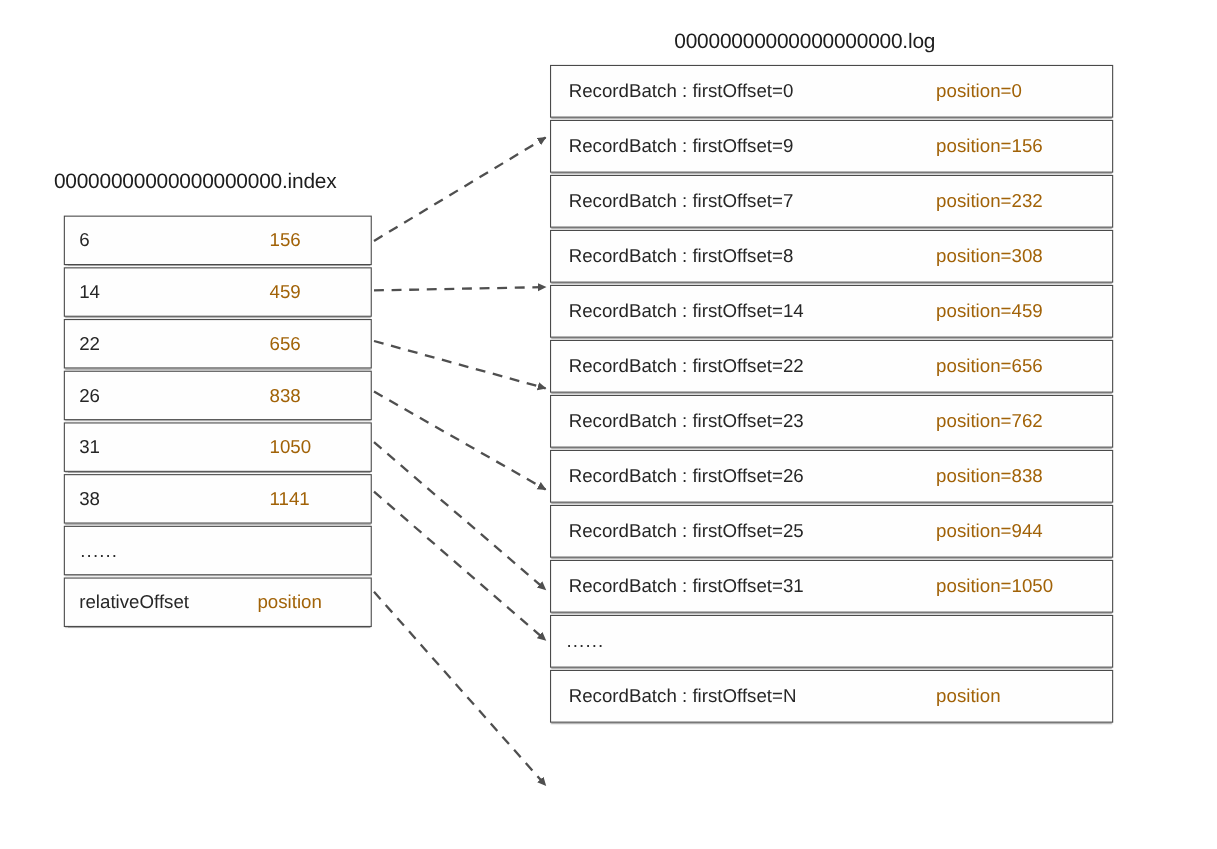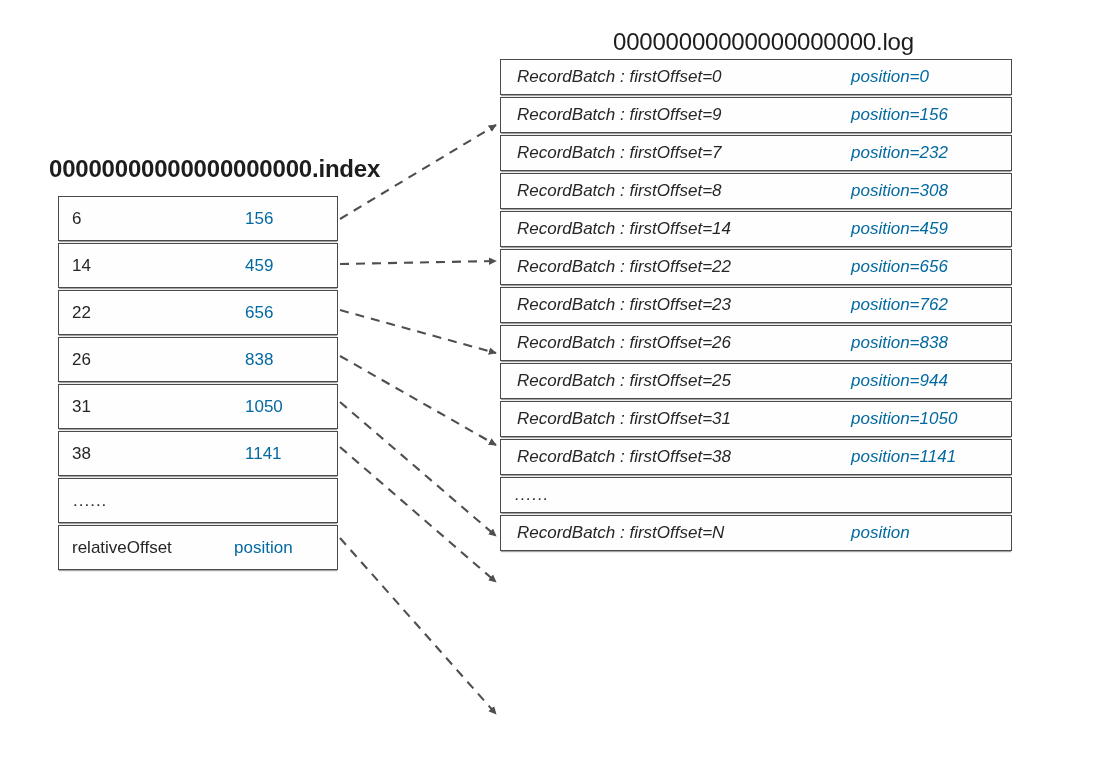--- a/index.html
+++ b/index.html
@@ -17,26 +17,26 @@
   }
 
   .canvas {
     position: absolute;
     inset: 0;
   }
 
   
   .file-title {
     position: absolute;
-    font-size: 24px;
+    font-size: 19px;
     letter-spacing: -0.2px;
     color: #1d1d1d;
     white-space: nowrap;
   }
-  #index-title { left: 49px; top: 155px; font-weight: bold; }
+  #index-title { left: 49px; top: 155px; }
   #log-title   { left: 613px; top: 28px; }
 
   
   .table {
     position: absolute;
     display: flex;
     flex-direction: column;
   }
 
   #index-table {
@@ -54,30 +54,30 @@
     box-sizing: border-box;
     border: 1.6px solid #4a4a4a;
     background: #fefefe;
     display: flex;
     align-items: center;
     position: relative;
     margin-bottom: 2px;
     box-shadow: 0 2px 1px -1px rgba(90,90,90,0.55);
   }
   #index-table .row { height: 45px; }
-  #log-table .row   { height: 36px; font-style: italic; }
+  #log-table .row   { height: 48px; }
 
   .cell-left {
     font-size: 17px;
     color: #262626;
     white-space: nowrap;
   }
   .cell-right {
     font-size: 17px;
-    color: #0369a1;
+    color: #a16207;
     white-space: nowrap;
     position: absolute;
   }
 
   
   #index-table .cell-left  { padding-left: 13px; }
   #index-table .cell-right { left: 186px; }
   #index-table .row.header-row .cell-right { left: 175px; }
 
   
@@ -196,24 +196,20 @@
     <div class="row">
       <span class="cell-left">RecordBatch : firstOffset=25</span>
       <span class="cell-right">position=944</span>
     </div>
 
     <div class="row">
       <span class="cell-left">RecordBatch : firstOffset=31</span>
       <span class="cell-right">position=1050</span>
     </div>
 
-    <div class="row">
-      <span class="cell-left">RecordBatch : firstOffset=38</span>
-      <span class="cell-right">position=1141</span>
-    </div>
 
     <div class="row">
       <span class="ellipsis-cell">......</span>
     </div>
 
     <div class="row">
       <span class="cell-left">RecordBatch : firstOffset=N</span>
       <span class="cell-right">position</span>
     </div>
   </div>

